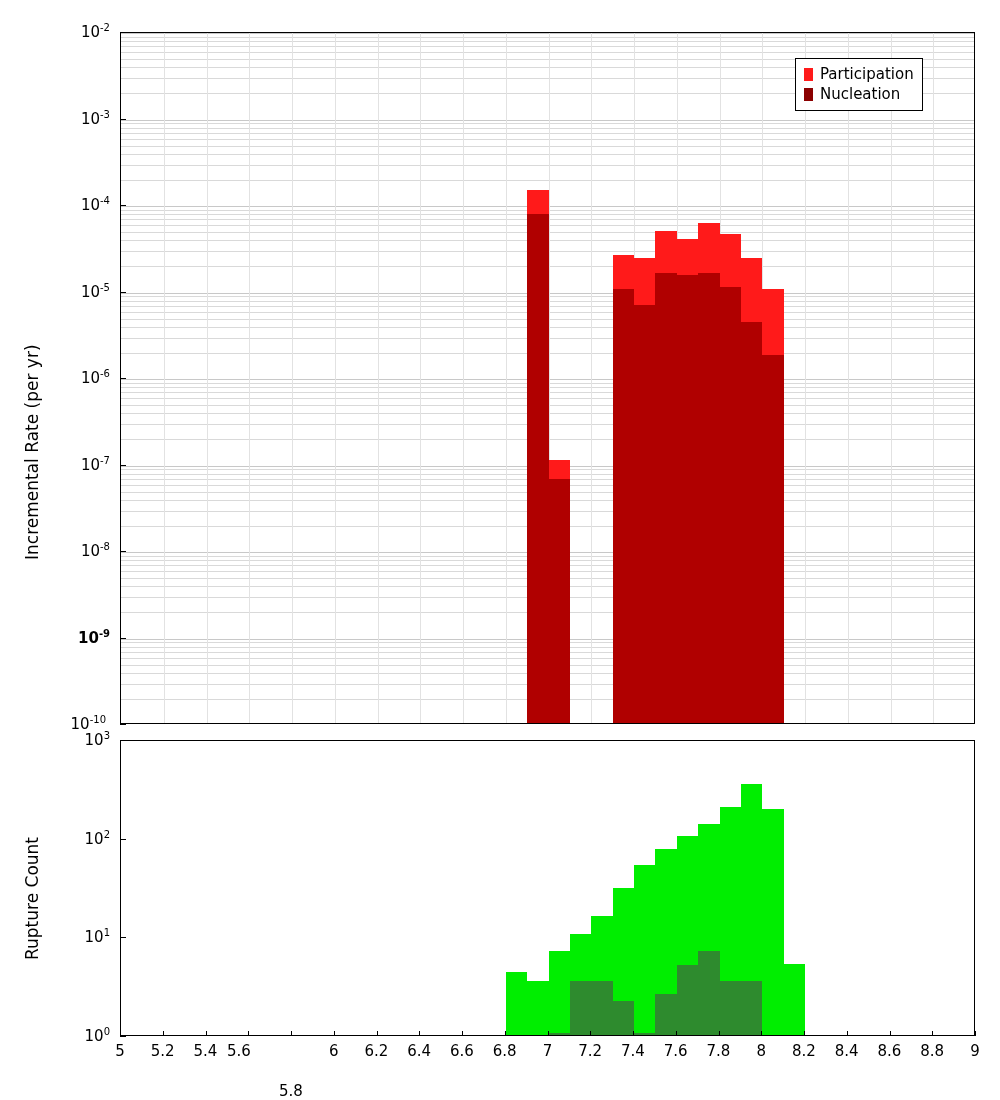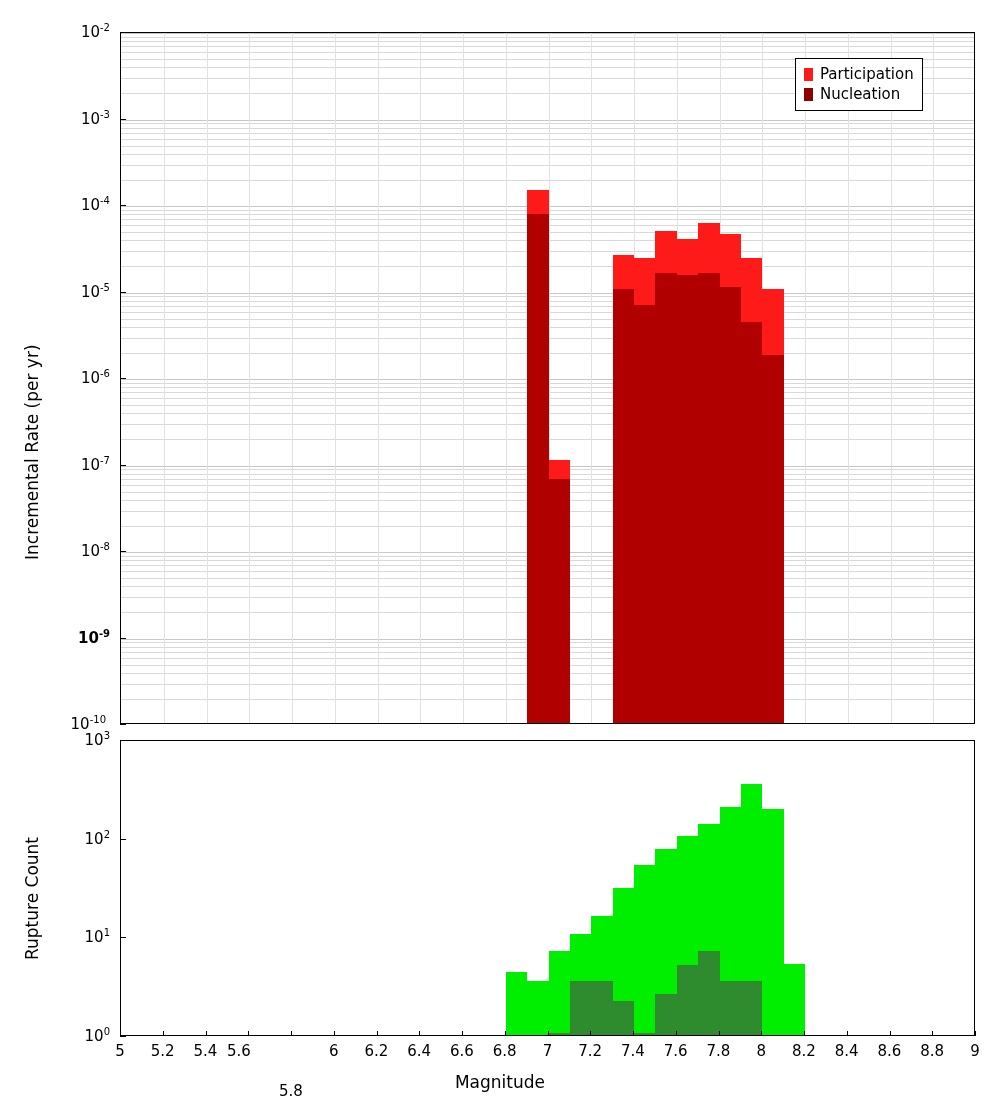--- a/index.html
+++ b/index.html
@@ -291,15 +291,14 @@
       <div class="xlab" style="left: 821.75px; width: 50px; top: 1044px;">8.4</div>
       <div class="tick" style="left: 846.75px; top: 1031px; width: 1px; height: 5px;"></div>
       <div class="xlab" style="left: 864.5px; width: 50px; top: 1044px;">8.6</div>
       <div class="tick" style="left: 889.5px; top: 1031px; width: 1px; height: 5px;"></div>
       <div class="xlab" style="left: 907.25px; width: 50px; top: 1044px;">8.8</div>
       <div class="tick" style="left: 932.25px; top: 1031px; width: 1px; height: 5px;"></div>
       <div class="xlab" style="left: 950px; width: 50px; top: 1044px;">9</div>
       <div class="tick" style="left: 975px; top: 1031px; width: 1px; height: 5px;"></div>
     </div>
 
-  <div class="xtitle" style="top:1072px;">Magnitude</div>
 
 </div>
 
 </body></html>

